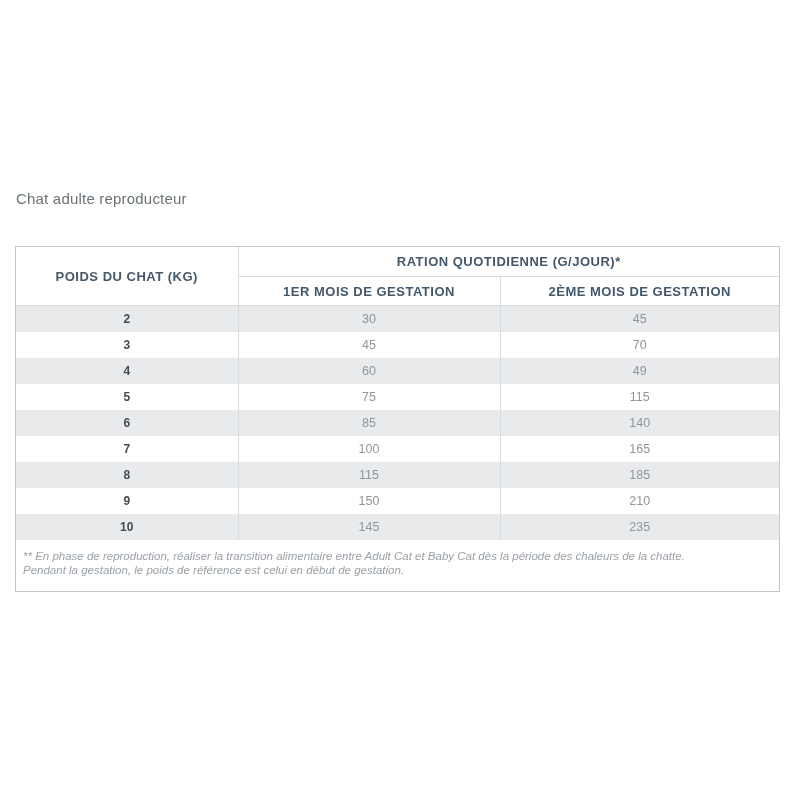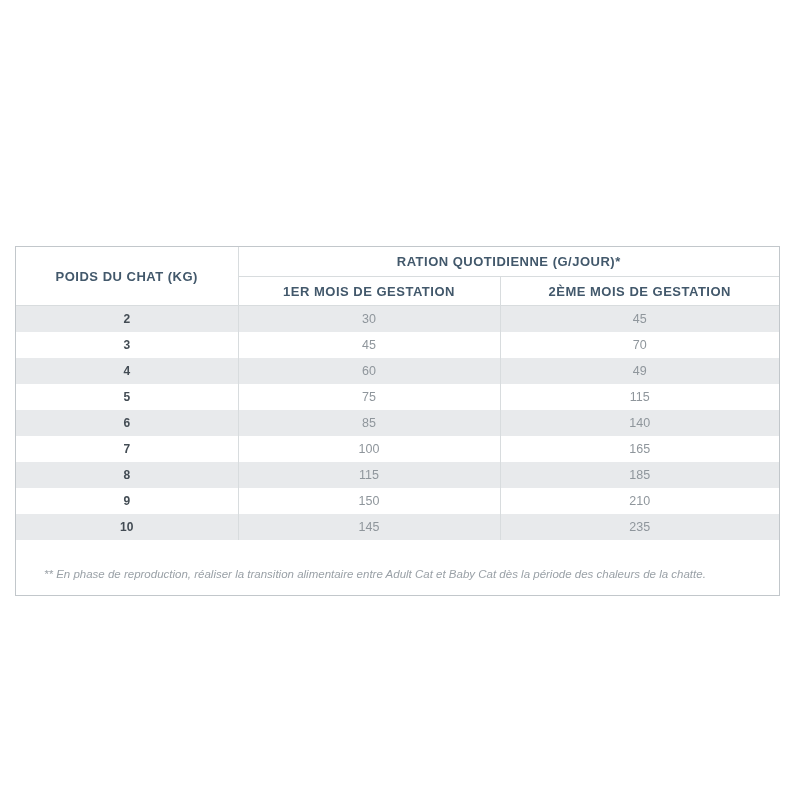--- a/index.html
+++ b/index.html
@@ -78,37 +78,37 @@
   }
   td.weight-cell {
     font-weight: bold;
     color: #434c54;
     font-size: 12px;
   }
   td.value-cell {
     color: #8f969c;
   }
   .footnote {
-    padding: 27px 10px 14px 7px;
+    padding: 9px 10px 14px 7px;
     color: #9aa1a7;
     font-size: 11.5px;
     font-style: italic;
     line-height: 14px;
     background: #ffffff;
-    margin-left: 21px;
   }
   .footnote p {
     margin: 0;
   }
 </style>
 </head>
 <body>
 
 <div class="page">
 
+  <div class="page-title">Chat adulte reproducteur</div>
 
   <div class="table-wrap">
     <table class="ration-table">
       <colgroup>
         <col class="c1">
           <col class="c2">
           <col class="c3">
       </colgroup>
       <thead>
         <tr>
@@ -163,16 +163,17 @@
         </tr>
         <tr>
           <td class="weight-cell">10</td>
           <td class="value-cell">145</td>
           <td class="value-cell">235</td>
         </tr>
       </tbody>
     </table>
     <div class="footnote">
       <p>** En phase de reproduction, réaliser la transition alimentaire entre Adult Cat et Baby Cat dès la période des chaleurs de la chatte.</p>
+      <p>Pendant la gestation, le poids de référence est celui en début de gestation.</p>
     </div>
   </div>
 
 </div>
 
 </body></html>

